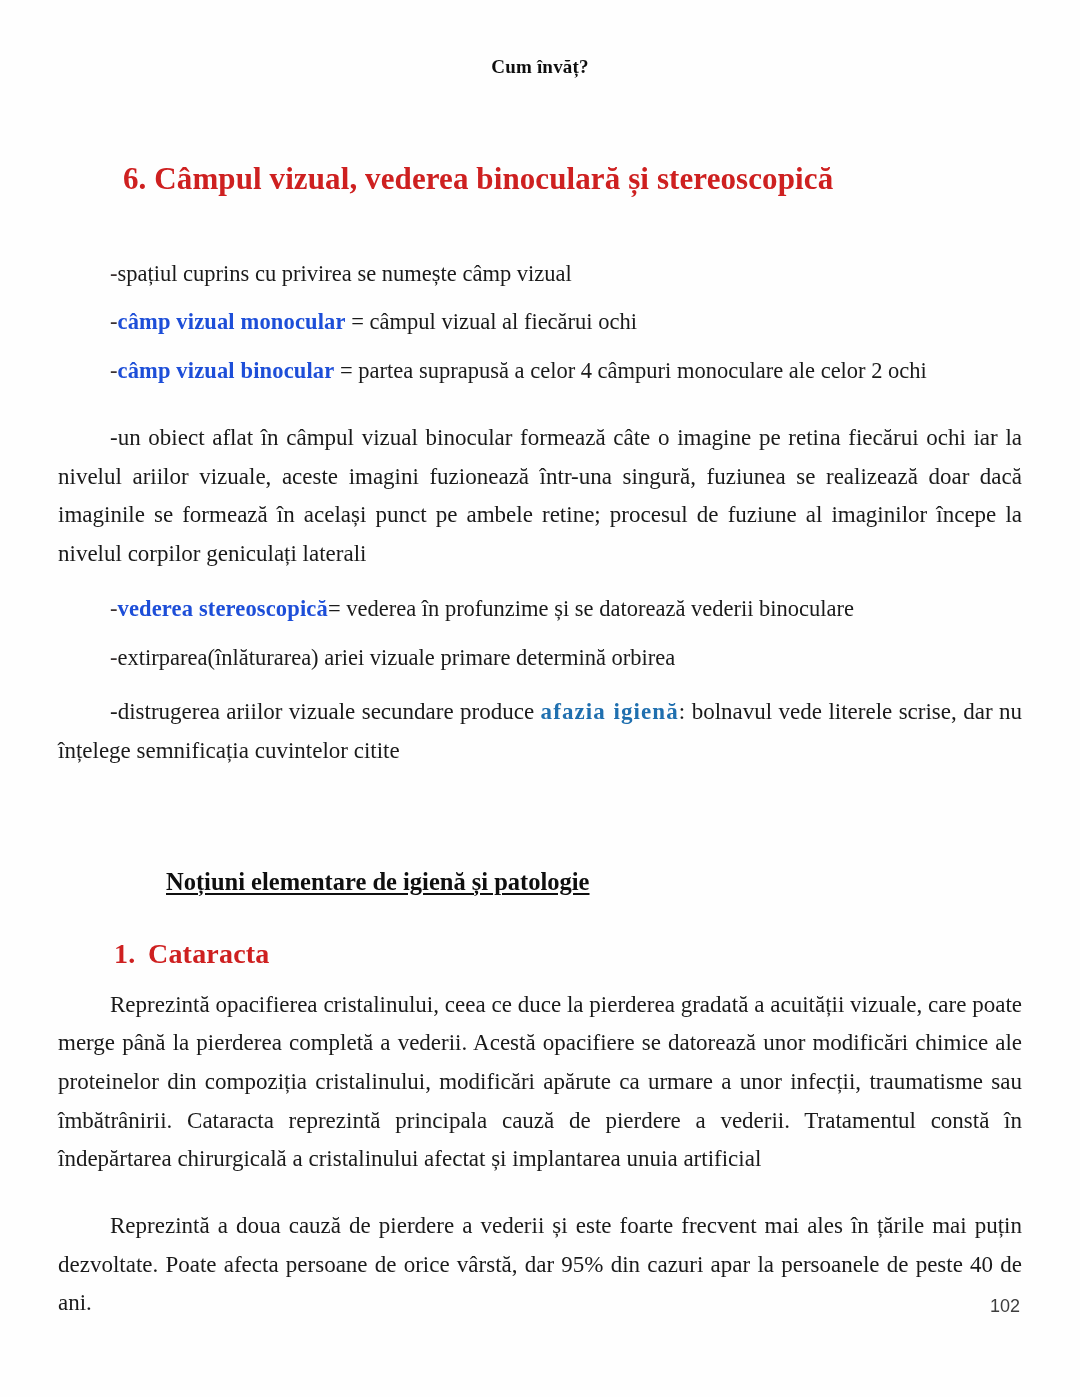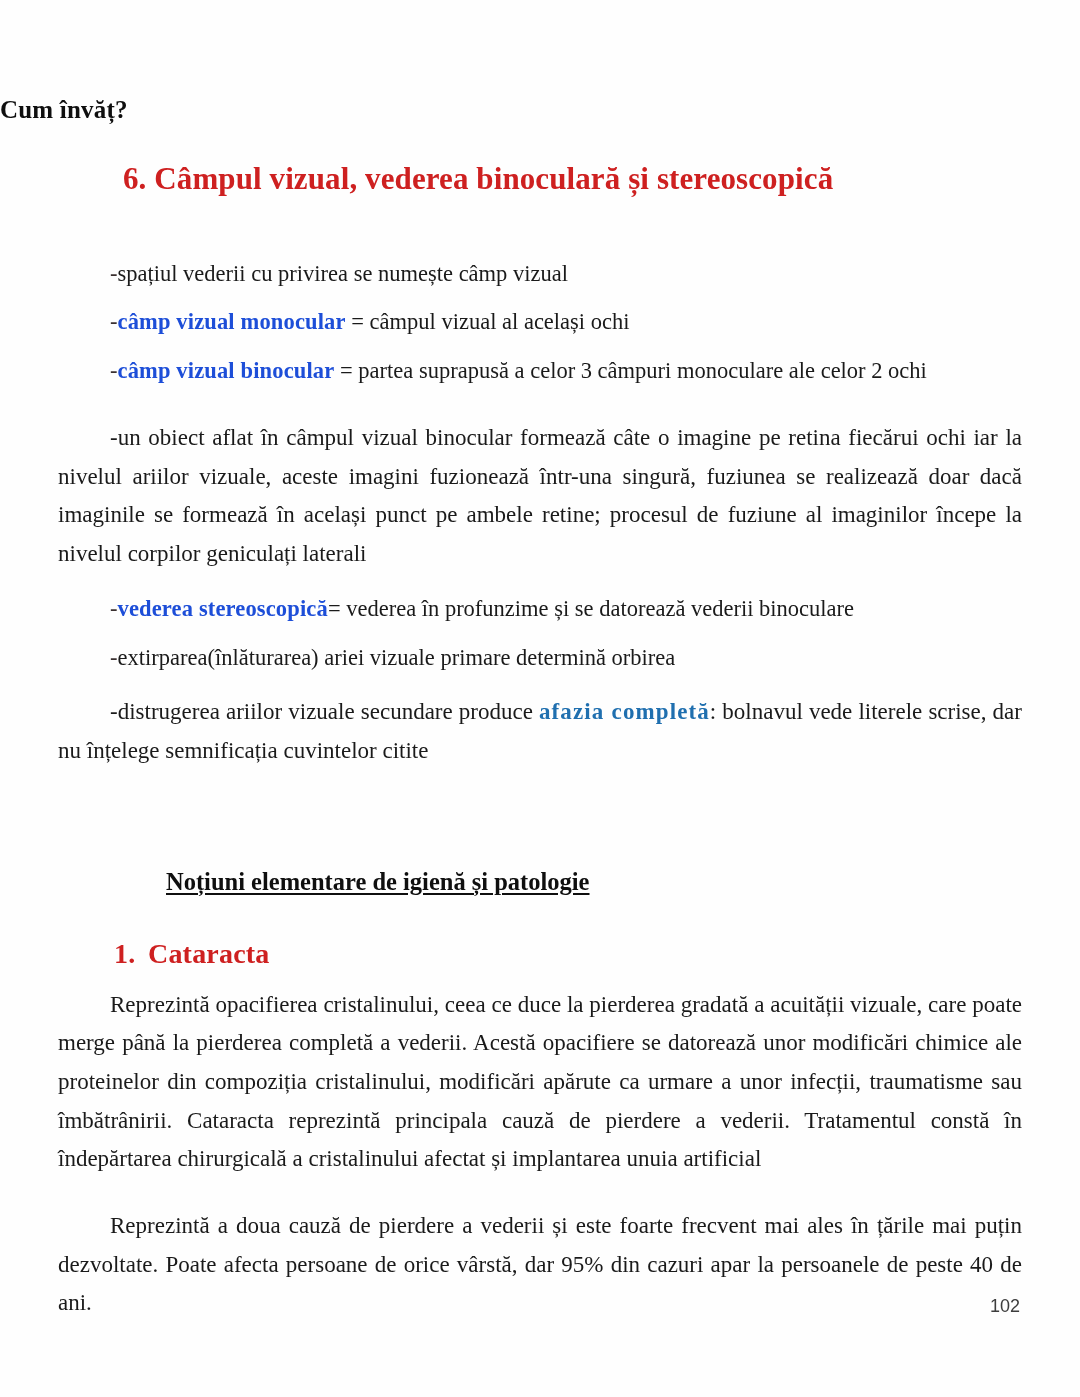--- a/index.html
+++ b/index.html
@@ -21,26 +21,25 @@
     inset: 0;
     background: #fefefe;
   }
 
   
   .running-header {
     position: absolute;
     top: 56px;
     left: 0;
     width: 1080px;
-    text-align: left;
-    font-size: 25px;
+    text-align: center;
+    font-size: 19px;
     font-weight: bold;
     letter-spacing: 0.2px;
     color: #0f0f0f;
-    margin-top: 40px;
   }
 
   
   .content {
     position: absolute;
     top: 140px;
     left: 58px;
     width: 964px;
   }
 
@@ -136,37 +135,37 @@
 <div class="page">
 
   <div class="running-header">Cum învăț?</div>
 
   <div class="content">
 
     <h1 class="doc-title">6. Câmpul vizual, vederea binoculară și stereoscopică</h1>
 
     <div class="spacer-52"></div>
 
-    <p class="dash-line"><span class="dash-red">-</span><span>spațiul vederii cu privirea se numește câmp vizual</span></p>
+    <p class="dash-line"><span class="dash-red">-</span><span>spațiul cuprins cu privirea se numește câmp vizual</span></p>
 
-    <p class="dash-line"><span class="dash-red">-</span><span class="kw-blue">câmp vizual monocular</span><span> = câmpul vizual al același ochi</span></p>
+    <p class="dash-line"><span class="dash-red">-</span><span class="kw-blue">câmp vizual monocular</span><span> = câmpul vizual al fiecărui ochi</span></p>
 
-    <p class="dash-line"><span class="dash-red">-</span><span class="kw-blue">câmp vizual binocular</span><span> = partea suprapusă a celor 3 câmpuri monoculare ale celor 2 ochi</span></p>
+    <p class="dash-line"><span class="dash-red">-</span><span class="kw-blue">câmp vizual binocular</span><span> = partea suprapusă a celor 4 câmpuri monoculare ale celor 2 ochi</span></p>
 
     <div class="spacer-12"></div>
 
     <p class="para">-un obiect aflat în câmpul vizual binocular formează câte o imagine pe retina fiecărui ochi iar la nivelul ariilor vizuale, aceste imagini fuzionează într-una singură, fuziunea se realizează doar dacă imaginile se formează în același punct pe ambele retine; procesul de fuziune al imaginilor începe la nivelul corpilor geniculați laterali</p>
 
     <div class="spacer-22"></div>
 
     <p class="dash-line"><span class="dash-red">-</span><span class="kw-blue">vederea stereoscopică</span><span>= vederea în profunzime și se datorează vederii binoculare</span></p>
 
     <p class="dash-line"><span class="dash-red">-</span><span>extirparea(înlăturarea) ariei vizuale primare determină orbirea</span></p>
 
-    <p class="para tight" style="text-indent:52px;"><span>-distrugerea ariilor vizuale secundare produce </span><span class="kw-blue-sp">afazia completă</span><span>: bolnavul vede literele scrise, dar nu înțelege semnificația cuvintelor citite</span></p>
+    <p class="para tight" style="text-indent:52px;"><span>-distrugerea ariilor vizuale secundare produce </span><span class="kw-blue-sp">afazia igienă</span><span>: bolnavul vede literele scrise, dar nu înțelege semnificația cuvintelor citite</span></p>
 
     <div class="spacer-52"></div>
     <div class="spacer-30"></div>
 
     <h2 class="section-heading">Noțiuni elementare de igienă și patologie</h2>
 
     <div class="spacer-22"></div>
 
     <h3 class="num-heading"><span class="num">1.</span><span>Cataracta</span></h3>
 

